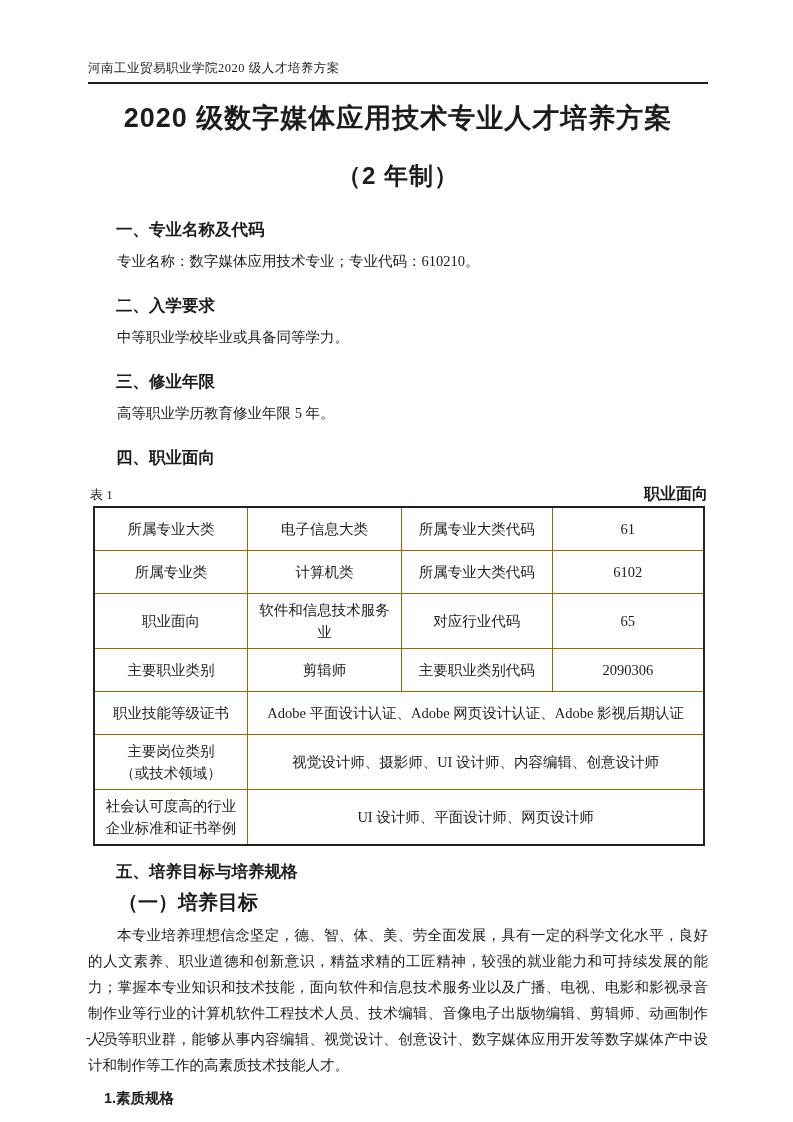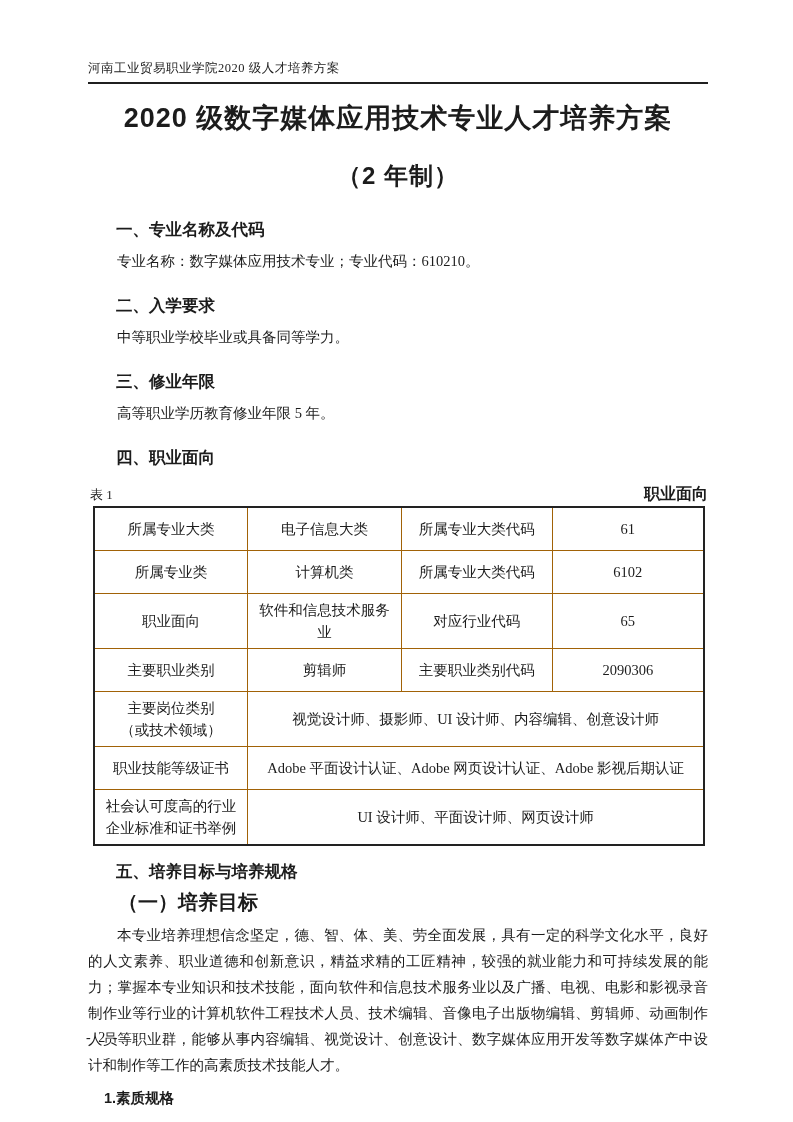--- a/index.html
+++ b/index.html
@@ -141,27 +141,27 @@
         <td>对应行业代码</td>
         <td>65</td>
       </tr>
       <tr>
         <td>主要职业类别</td>
         <td>剪辑师</td>
         <td>主要职业类别代码</td>
         <td>2090306</td>
       </tr>
       <tr>
+        <td>职业技能等级证书</td>
+        <td colspan="3">Adobe 平面设计认证、Adobe 网页设计认证、Adobe 影视后期认证</td>
+      </tr>
+      <tr>
         <td>主要岗位类别
 （或技术领域）</td>
         <td colspan="3">视觉设计师、摄影师、UI 设计师、内容编辑、创意设计师</td>
-      </tr>
-      <tr>
-        <td>职业技能等级证书</td>
-        <td colspan="3">Adobe 平面设计认证、Adobe 网页设计认证、Adobe 影视后期认证</td>
       </tr>
       <tr>
         <td>社会认可度高的行业
 企业标准和证书举例</td>
         <td colspan="3">UI 设计师、平面设计师、网页设计师</td>
       </tr>
     </tbody>
   </table>
 
   <div class="sec-h hei" style="margin-top:14px">五、培养目标与培养规格</div>

